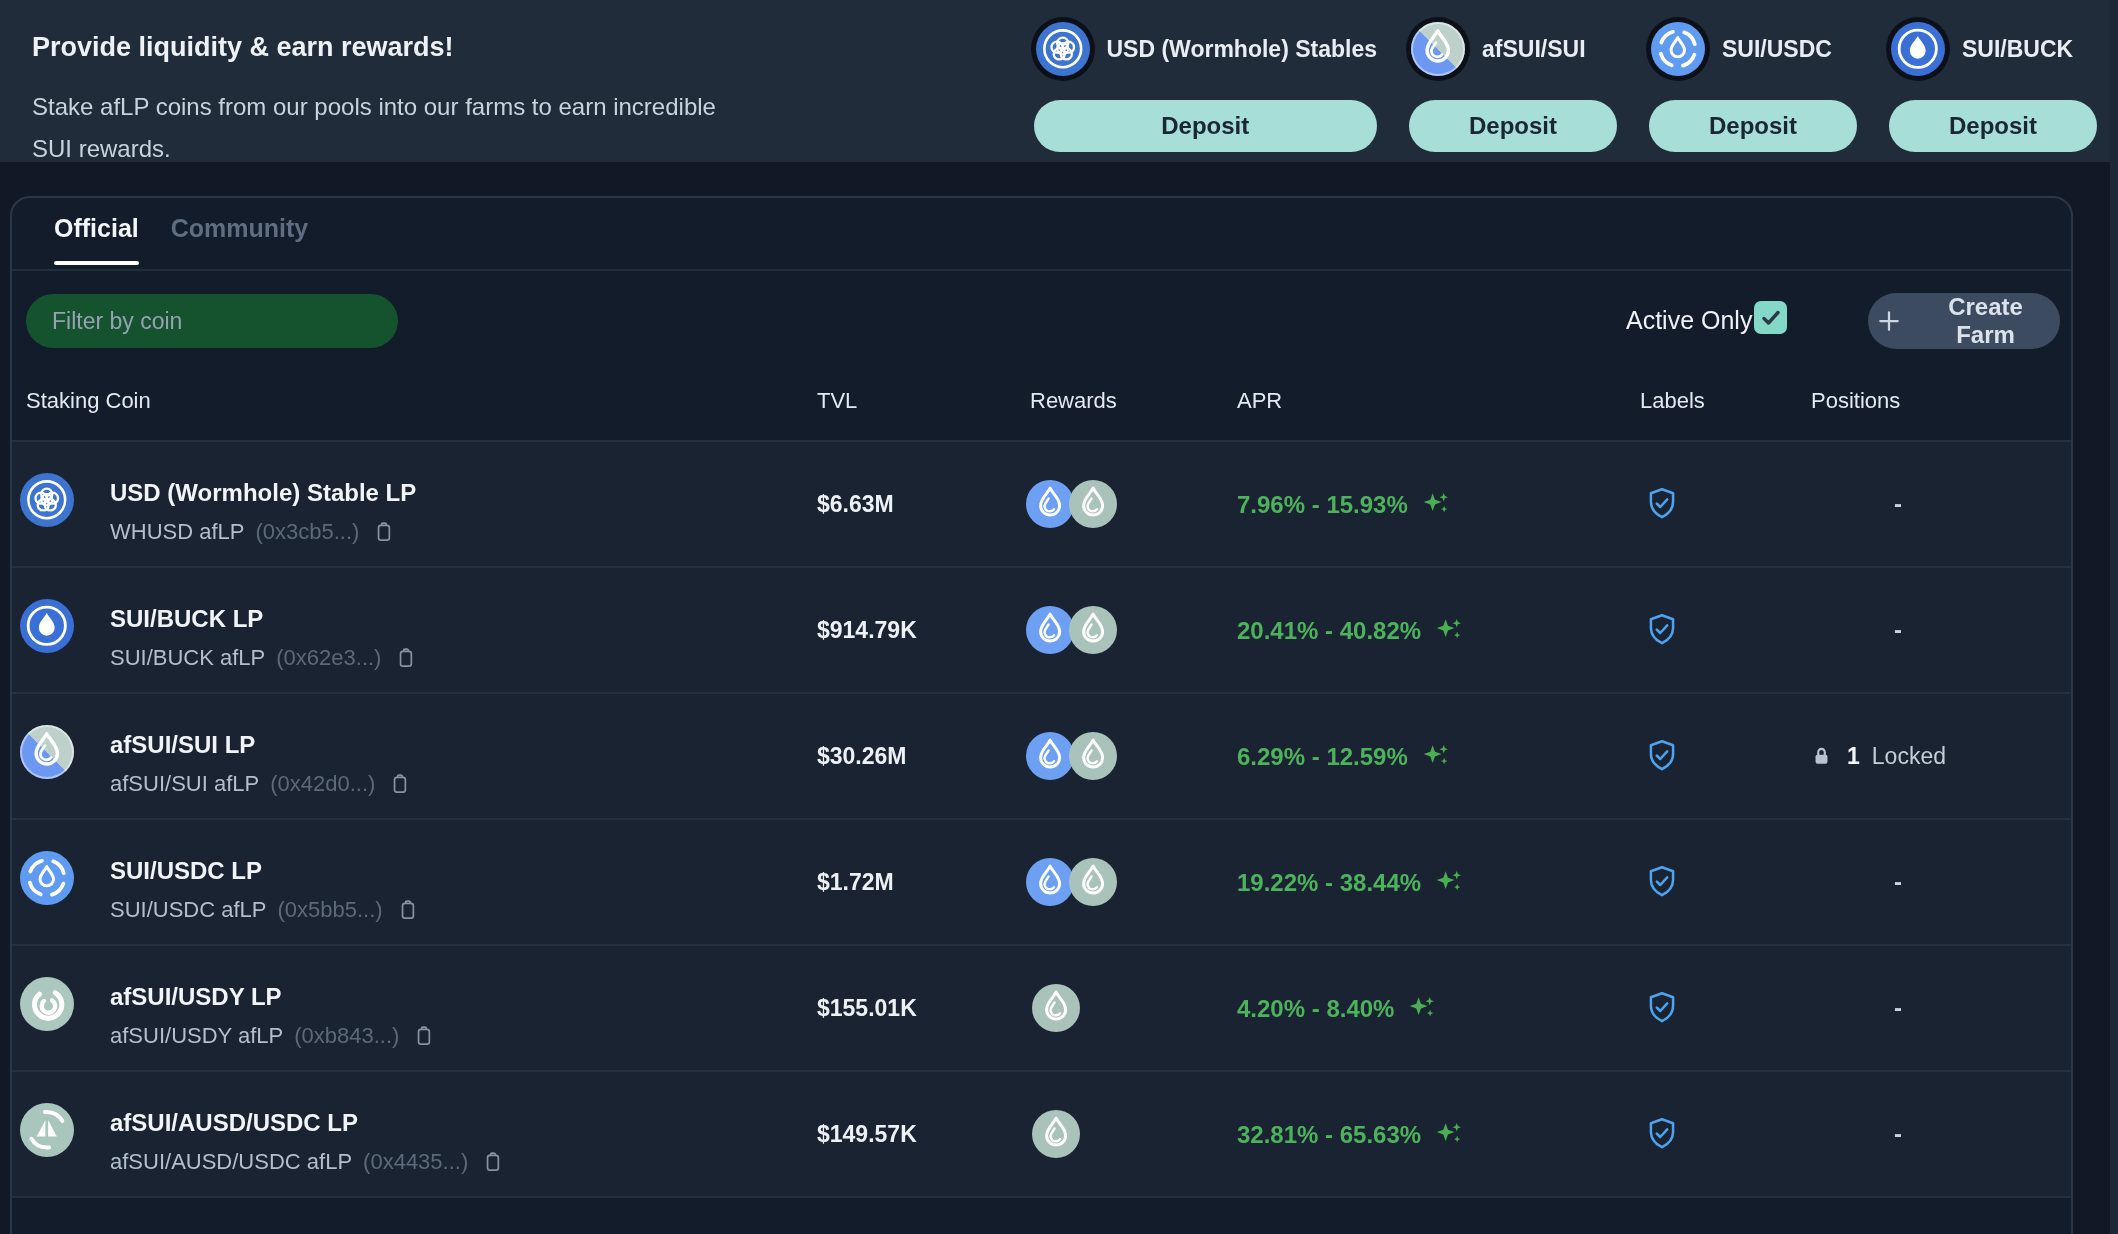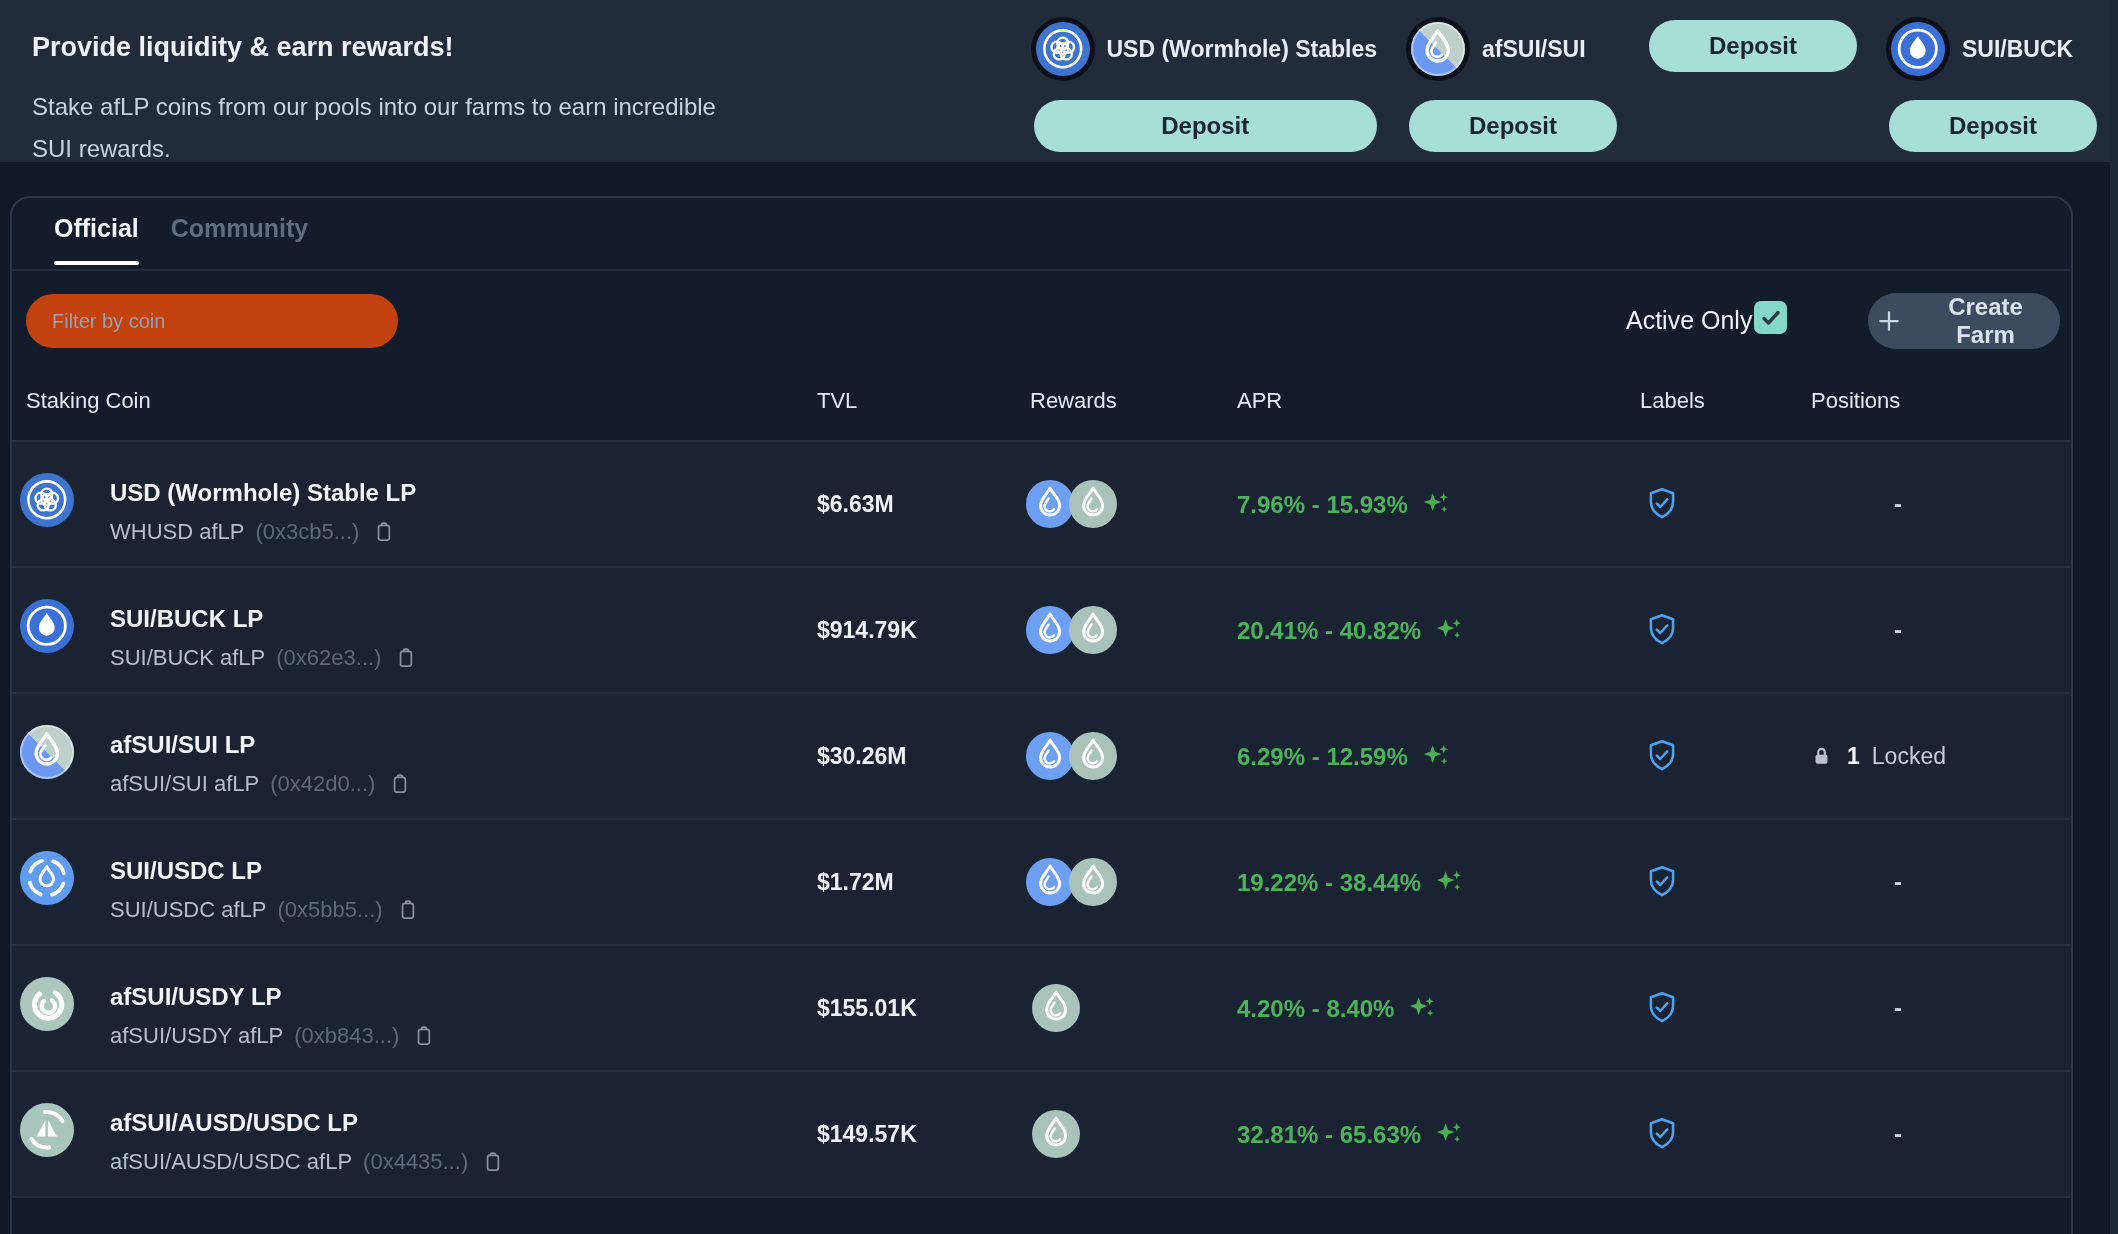--- a/index.html
+++ b/index.html
@@ -36,22 +36,22 @@
   .panel{position:absolute;left:10px;top:196px;width:2063px;height:1060px;background:#131c2a;
     border:2px solid #2a3749;border-radius:20px;box-sizing:border-box;overflow:hidden;}
   .tabs{position:absolute;left:34px;top:16px;display:flex;gap:32px;margin-left:8px;}
   .tab{position:relative;background:none;border:none;padding:0 0 22px 0;font-family:inherit;
     font-size:25px;font-weight:700;color:#5e6d82;cursor:pointer;}
   .tab.active{color:#f2f5f9;}
   .tab.active::after{content:"";position:absolute;left:0;right:0;bottom:0;height:4px;border-radius:3px;background:#ffffff;}
   .tabs-divider{position:absolute;left:0;top:71px;width:100%;height:2px;background:#222e40;}
   
   .filter-input{position:absolute;left:14px;top:96px;width:372px;height:54px;box-sizing:border-box;
-    background:#c2410c;border:none;border-radius:27px;padding:0 26px;font-family:inherit;
-    font-size:20px;color:#dfe6ee;outline:none;}
+    background:#14532d;border:none;border-radius:27px;padding:0 26px;font-family:inherit;
+    font-size:23px;color:#dfe6ee;outline:none;}
   .filter-input::placeholder{color:#95a2b3;opacity:1;}
   .active-only-label{position:absolute;left:1576px;top:108px;font-size:25px;font-weight:500;color:#eef2f6;margin-left:38px;}
   .checkbox{position:absolute;left:1742px;top:103px;width:33px;height:33px;border-radius:7px;
     background:#84d8c8;display:flex;align-items:center;justify-content:center;cursor:pointer;}
   .checkbox svg{width:24px;height:24px;}
   .create-farm{position:absolute;left:1856px;top:95px;width:192px;height:56px;border:none;border-radius:28px;
     background:#3d4b60;color:#dbe2ec;font-family:inherit;font-size:24px;font-weight:700;cursor:pointer;
     display:flex;align-items:center;justify-content:center;gap:13px;}
   .create-farm .plus{display:inline-flex;width:30px;height:30px;}
   
@@ -120,20 +120,29 @@
               <svg viewBox="0 0 24 24">
                 <path d="M12 2.9C10.7 5.7 6.6 8.9 6.6 12.8a5.4 5.4 0 0 0 10.8 0C17.4 8.9 13.3 5.7 12 2.9Z" fill="none" stroke="#fff" stroke-width="1.7" stroke-linejoin="round"></path>
                 <path d="M11.1 8.9c-.8 1.3-2.3 2.7-2.3 4.2a3 3 0 0 0 3 3c1 0 1.9-.5 2.4-1.2" fill="none" stroke="#fff" stroke-width="1.4" stroke-linecap="round"></path>
               </svg>
             </span>
             <span class="card-label">afSUI/SUI</span>
           </div>
           <button class="deposit">Deposit</button>
         </div>
         <div class="card">
+          <div class="card-head">
+            <span class="coin sui-usdc ring">
+              <svg viewBox="0 0 24 24">
+                <circle cx="12" cy="12" r="8.9" fill="none" stroke="#fff" stroke-width="1.9" stroke-dasharray="8.2 5.8" stroke-dashoffset="11" stroke-linecap="round"></circle>
+                <path d="M12 6.4c-.9 1.9-3.4 3.9-3.4 6.3a3.4 3.4 0 0 0 6.8 0c0-2.4-2.5-4.4-3.4-6.3Z" fill="none" stroke="#fff" stroke-width="1.5" stroke-linejoin="round"></path>
+              </svg>
+            </span>
+            <span class="card-label">SUI/USDC</span>
+          </div>
           <button class="deposit">Deposit</button>
         </div>
         <div class="card">
           <div class="card-head">
             <span class="coin sui-buck ring">
               <svg viewBox="0 0 24 24">
                 <circle cx="12" cy="12" r="9.4" fill="none" stroke="#fff" stroke-width="1.4"></circle>
                 <path d="M12 5.6c-1 2.1-4 4.5-4 7.4a4 4 0 0 0 8 0c0-2.9-3-5.3-4-7.4Z" fill="#fff"></path>
               </svg>
             </span>

